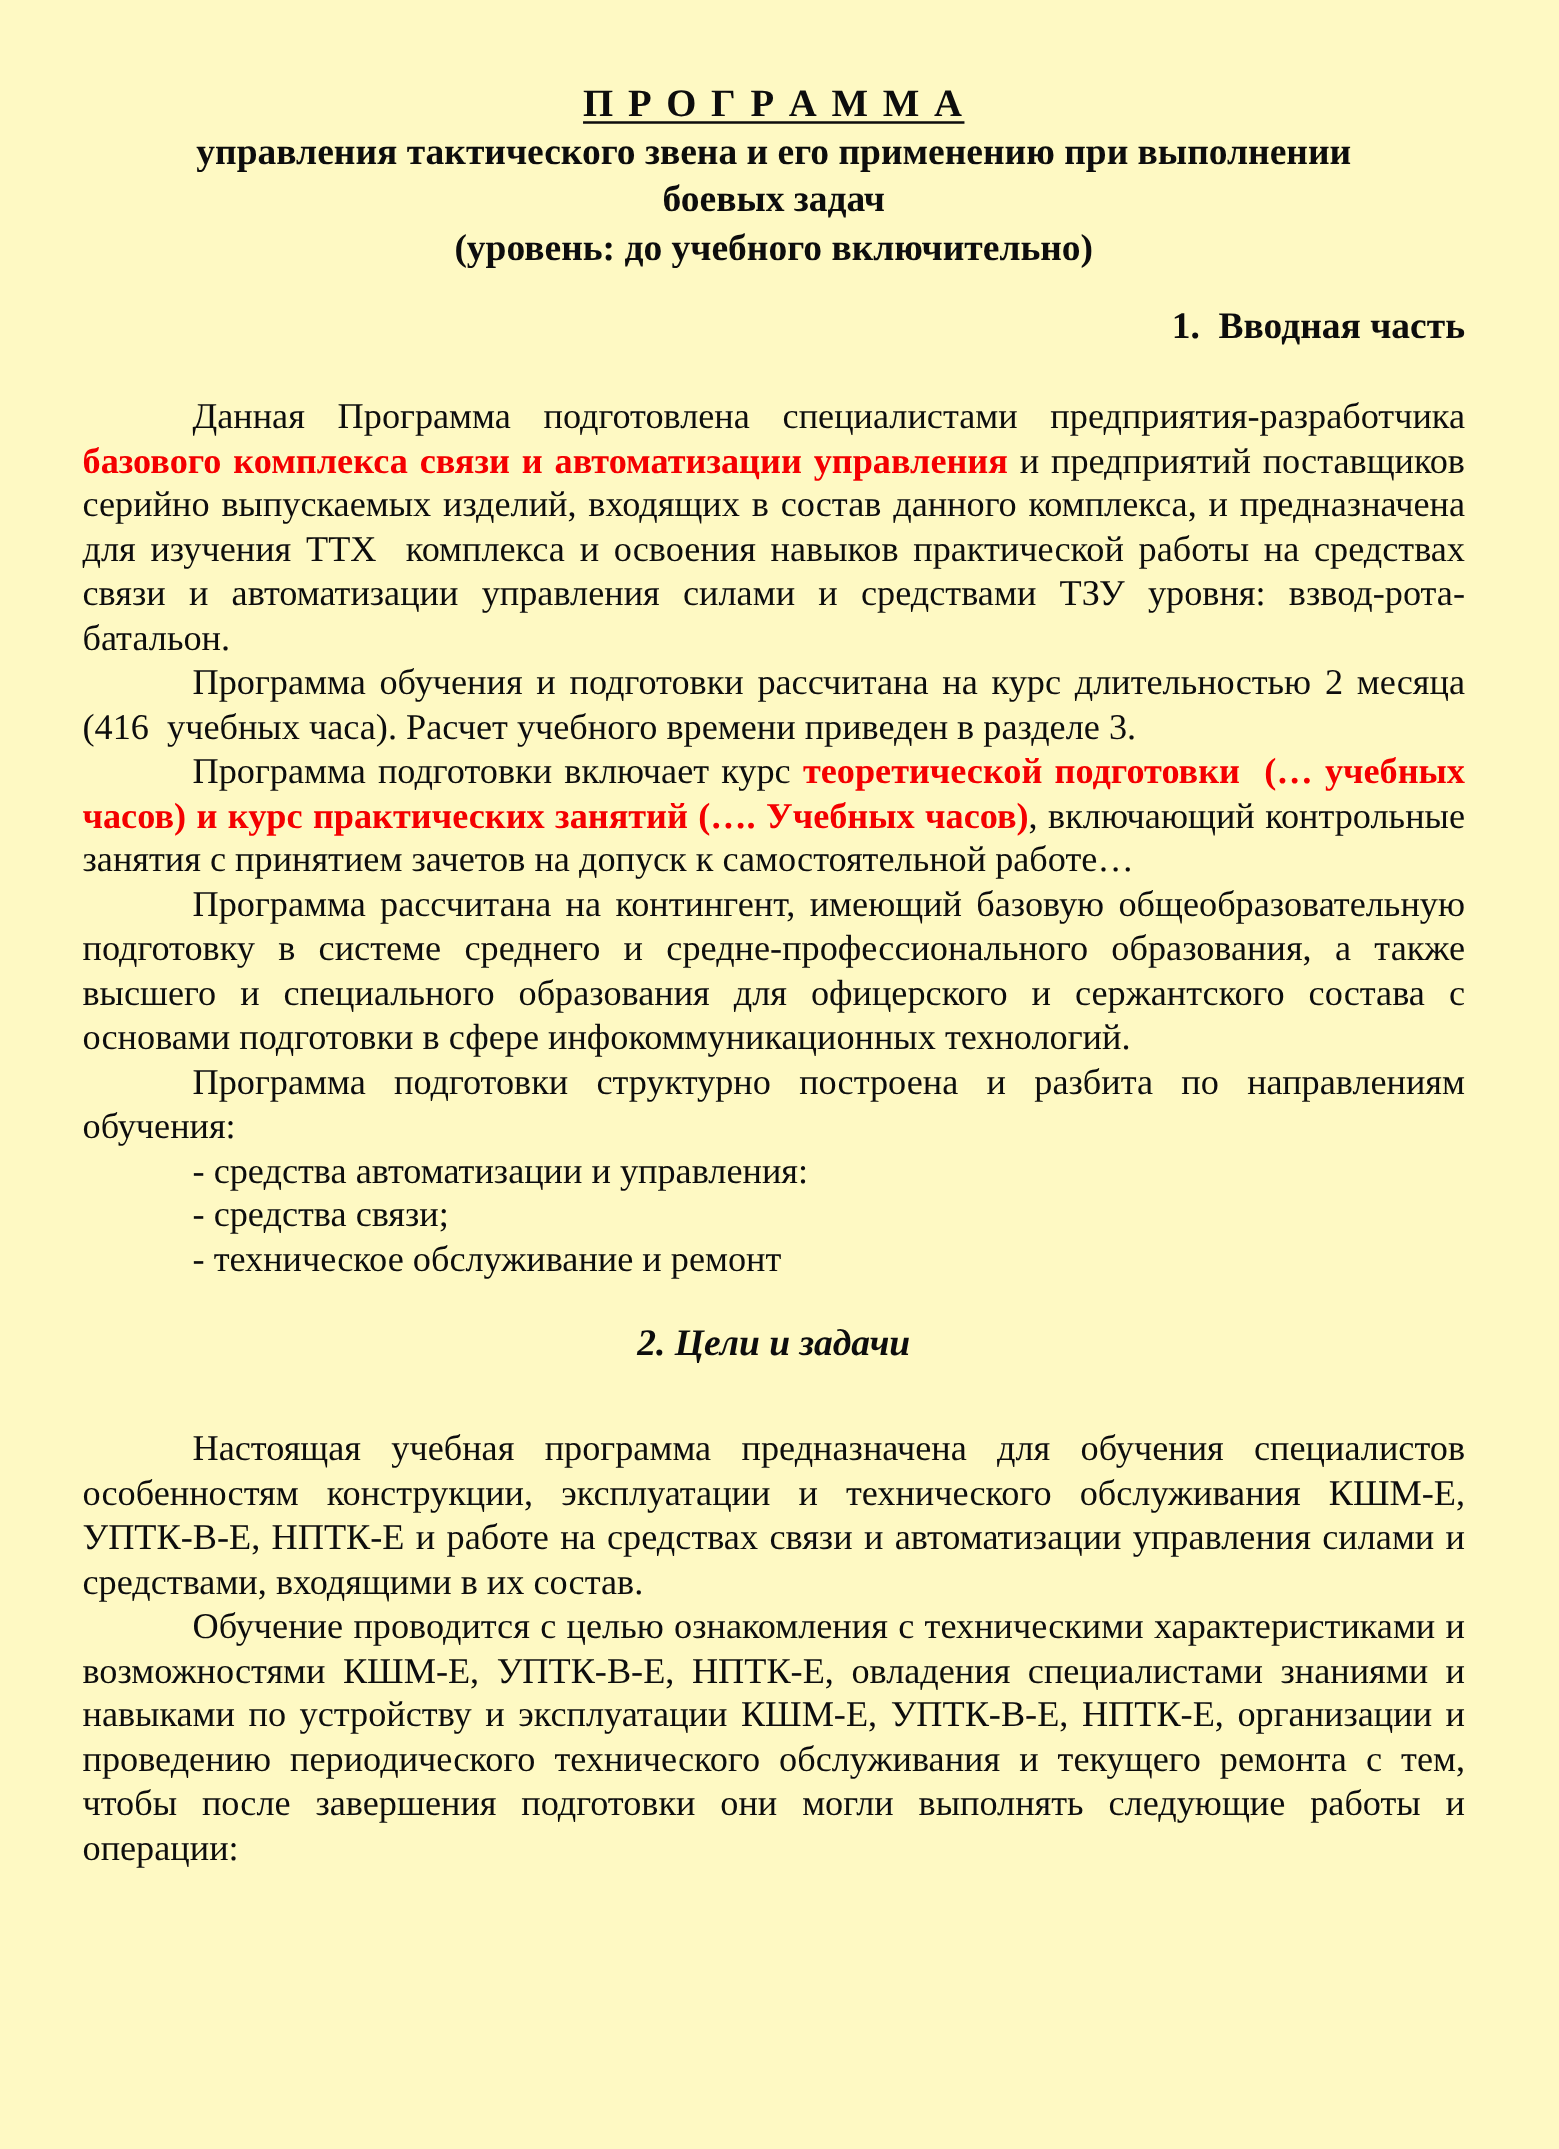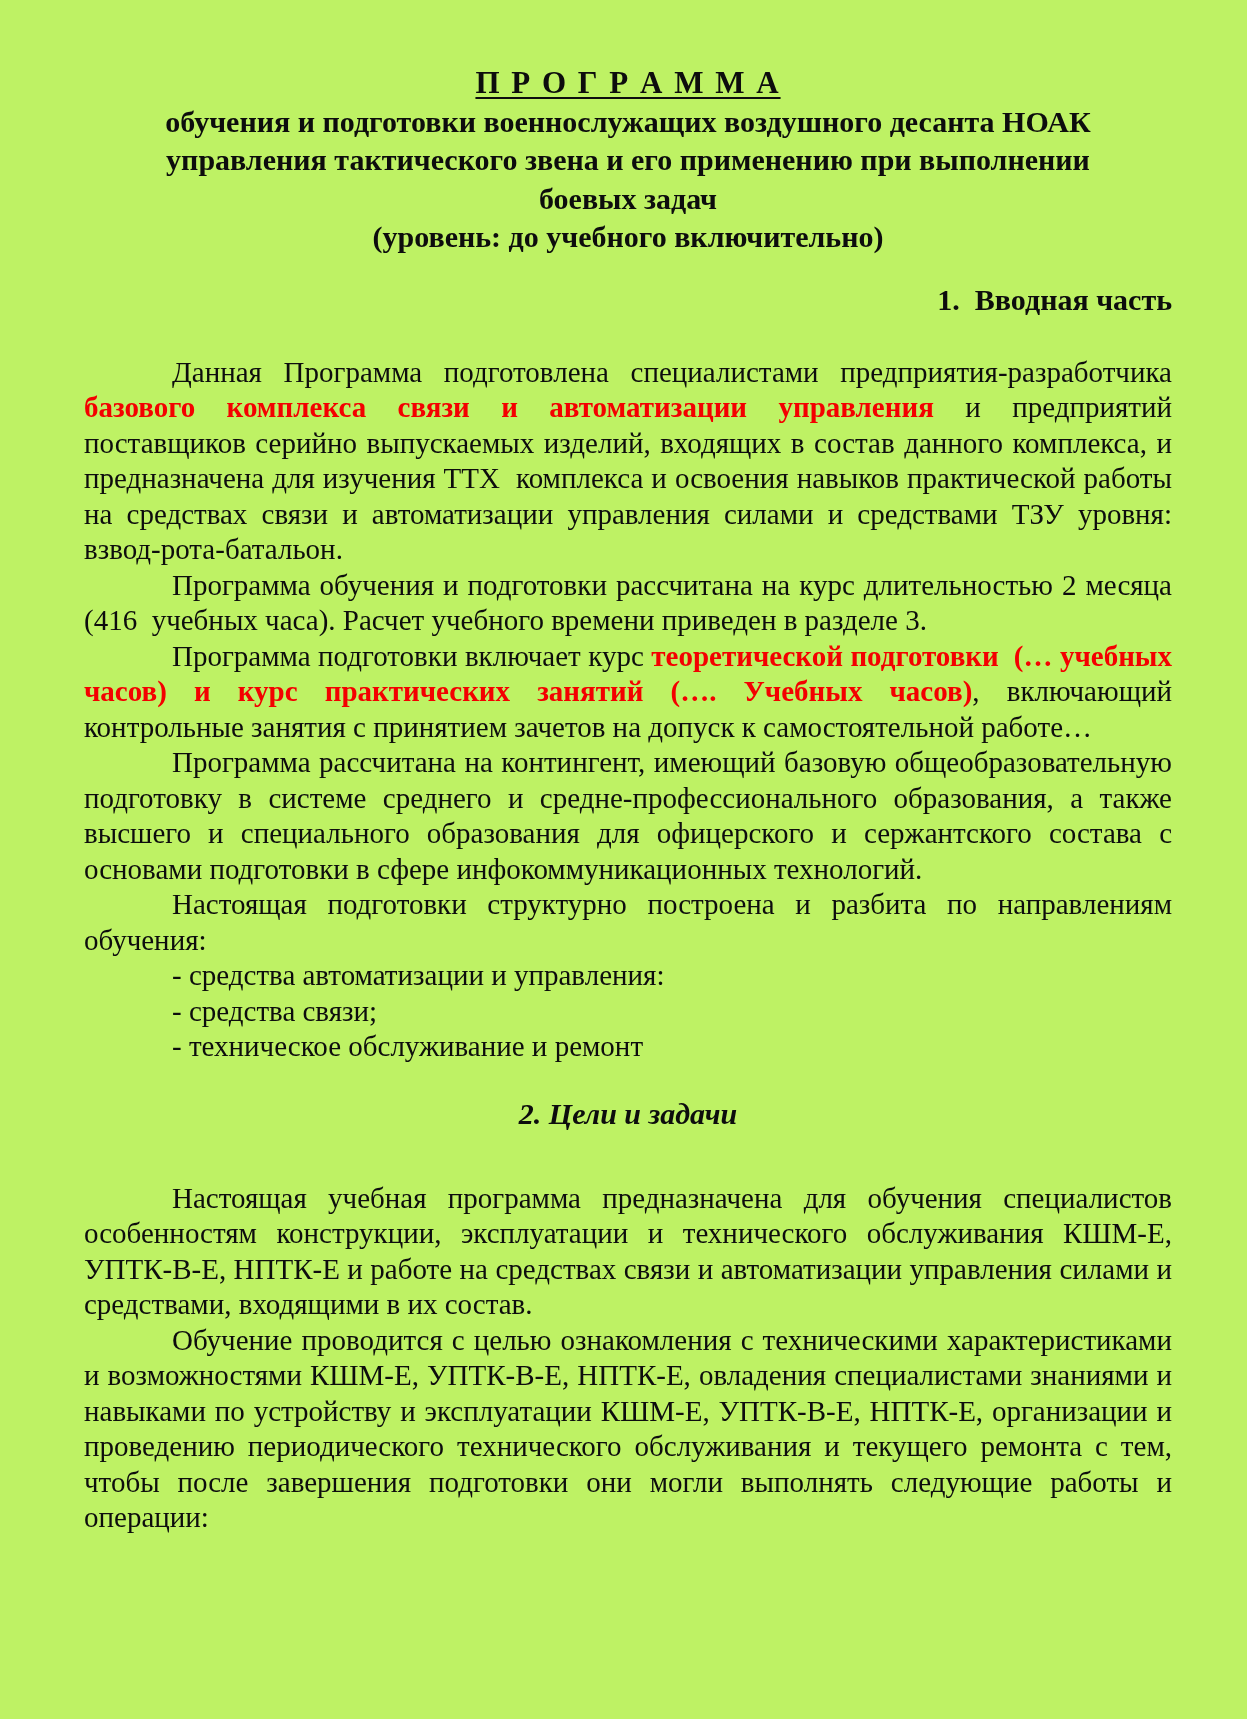--- a/index.html
+++ b/index.html
@@ -11,22 +11,22 @@
     width: 1247px;
     height: 1719px;
     overflow: hidden;
     font-family: "Liberation Serif", "DejaVu Serif", serif;
     color: #0d0d0d;
   }
   .page {
     box-sizing: border-box;
     width: 1247px;
     height: 1719px;
-    padding: 64px 75px 20px 84px;
-    background: #bef264;
+    padding: 64px 75px 20px 66px;
+    background: #fef9c3;
   }
   .title-block {
     text-align: center;
     font-weight: bold;
     font-size: 30px;
     line-height: 38.5px;
   }
   .title-main {
     font-size: 31px;
     letter-spacing: 2px;
@@ -56,37 +56,36 @@
   }
   .red { color: #f40000; font-weight: bold; }
 </style>
 </head>
 <body style="color: rgb(13, 13, 13); background: rgb(255, 255, 255);">
 
 <div class="page">
 
   <div class="title-block">
     <div class="title-main"><span class="u">П Р О Г Р А М М А</span></div>
-    <div>обучения и подготовки военнослужащих воздушного десанта НОАК</div>
     <div>управления тактического звена и его применению при выполнении</div>
     <div>боевых задач</div>
     <div>(уровень: до учебного включительно)</div>
   </div>
 
   <div class="h-sec h1">1.&nbsp; Вводная часть</div>
 
   <p class="body"><span>Данная Программа подготовлена специалистами предприятия-разработчика </span><span class="red" style="color: rgb(244, 0, 0);">базового комплекса связи и автоматизации управления</span><span> и предприятий поставщиков серийно выпускаемых изделий, входящих в состав данного комплекса, и предназначена для изучения ТТХ&nbsp; комплекса и освоения навыков практической работы на средствах связи и автоматизации управления силами и средствами ТЗУ уровня: взвод-рота-батальон.</span></p>
 
   <p class="body">Программа обучения и подготовки рассчитана на курс длительностью 2 месяца (416&nbsp; учебных часа). Расчет учебного времени приведен в разделе 3.</p>
 
   <p class="body"><span>Программа подготовки включает курс </span><span class="red" style="color: rgb(244, 0, 0);">теоретической подготовки &nbsp;(… учебных часов) и курс практических занятий (…. Учебных часов)</span><span>, включающий контрольные занятия с принятием зачетов на допуск к самостоятельной работе…</span></p>
 
   <p class="body">Программа рассчитана на контингент, имеющий базовую общеобразовательную подготовку в системе среднего и средне-профессионального образования, а также высшего и специального образования для офицерского и сержантского состава с основами подготовки в сфере инфокоммуникационных технологий.</p>
 
-  <p class="body">Настоящая подготовки структурно построена и разбита по направлениям обучения:</p>
+  <p class="body">Программа подготовки структурно построена и разбита по направлениям обучения:</p>
 
   <p class="body bullet">- средства автоматизации и управления:</p>
   <p class="body bullet">- средства связи;</p>
   <p class="body bullet">- техническое обслуживание и ремонт</p>
 
   <div class="h-sec h2">2. Цели и задачи</div>
 
   <p class="body">Настоящая учебная программа предназначена для обучения специалистов особенностям конструкции, эксплуатации и технического обслуживания КШМ-Е, УПТК-В-Е, НПТК-Е и работе на средствах связи и автоматизации управления силами и средствами, входящими в их состав.</p>
 
   <p class="body">Обучение проводится с целью ознакомления с техническими характеристиками и возможностями КШМ-Е, УПТК-В-Е, НПТК-Е, овладения специалистами знаниями и навыками по устройству и эксплуатации КШМ-Е, УПТК-В-Е, НПТК-Е, организации и проведению периодического технического обслуживания и текущего ремонта с тем, чтобы после завершения подготовки они могли выполнять следующие работы и операции:</p>

